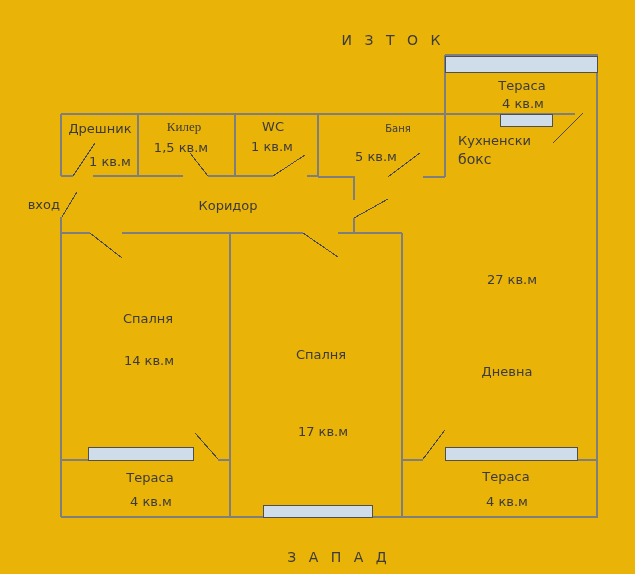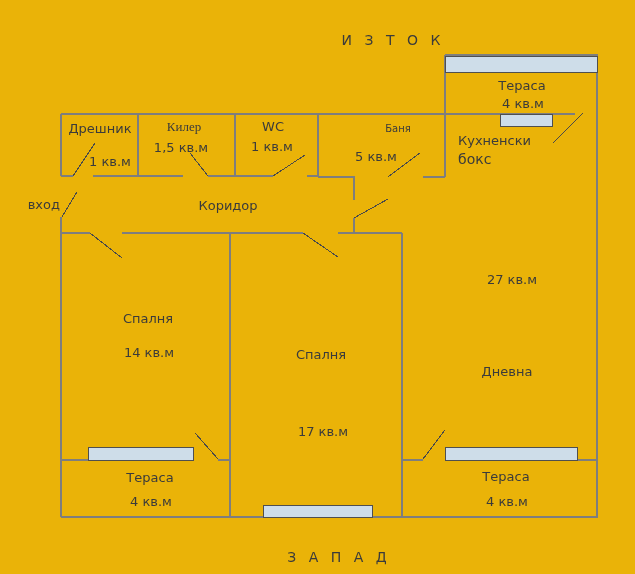--- a/index.html
+++ b/index.html
@@ -79,21 +79,21 @@
     <div class="plan-label" style="left: 272px; top: 146px; font-size: 13px; color: rgb(59, 59, 59); transform: translate(-50%, -50%);">1 кв.м</div>
     <div class="plan-label" style="left: 398px; top: 129px; font-size: 10px; color: rgb(59, 59, 59); transform: translate(-50%, -50%);">Баня</div>
     <div class="plan-label" style="left: 376px; top: 156px; font-size: 13px; color: rgb(59, 59, 59); transform: translate(-50%, -50%);">5 кв.м</div>
     <div class="plan-label" style="left: 522px; top: 85px; font-size: 13px; color: rgb(59, 59, 59); transform: translate(-50%, -50%);">Тераса</div>
     <div class="plan-label" style="left: 523px; top: 103px; font-size: 13px; color: rgb(59, 59, 59); transform: translate(-50%, -50%);">4 кв.м</div>
     <div class="plan-label" style="left: 458px; top: 140px; font-size: 13px; color: rgb(59, 59, 59); transform: translate(0px, -50%);">Кухненски</div>
     <div class="plan-label" style="left: 458px; top: 159px; font-size: 14px; color: rgb(59, 59, 59); transform: translate(0px, -50%);">бокс</div>
     <div class="plan-label" style="left: 228px; top: 205px; font-size: 13px; color: rgb(59, 59, 59); transform: translate(-50%, -50%);">Коридор</div>
     <div class="plan-label" style="left: 504px; top: 279px; font-size: 13px; color: rgb(59, 59, 59); transform: translate(-50%, -50%); margin-left: 8px;">27 кв.м</div>
     <div class="plan-label" style="left: 148px; top: 318px; font-size: 13px; color: rgb(59, 59, 59); transform: translate(-50%, -50%);">Спалня</div>
-    <div class="plan-label" style="left: 149px; top: 352px; font-size: 13px; color: rgb(59, 59, 59); transform: translate(-50%, -50%);">14 кв.м</div>
+    <div class="plan-label" style="left: 149px; top: 360px; font-size: 13px; color: rgb(59, 59, 59); transform: translate(-50%, -50%);">14 кв.м</div>
     <div class="plan-label" style="left: 321px; top: 354px; font-size: 13px; color: rgb(59, 59, 59); transform: translate(-50%, -50%);">Спалня</div>
     <div class="plan-label" style="left: 323px; top: 389px; font-size: 13px; color: rgb(59, 59, 59); transform: translate(-50%, -50%); margin-top: 42px;">17 кв.м</div>
     <div class="plan-label" style="left: 507px; top: 371px; font-size: 13px; color: rgb(59, 59, 59); transform: translate(-50%, -50%); text-align: center;">Дневна</div>
     <div class="plan-label" style="left: 150px; top: 477px; font-size: 13px; color: rgb(59, 59, 59); transform: translate(-50%, -50%);">Тераса</div>
     <div class="plan-label" style="left: 151px; top: 501px; font-size: 13px; color: rgb(59, 59, 59); transform: translate(-50%, -50%);">4 кв.м</div>
     <div class="plan-label" style="left: 506px; top: 476px; font-size: 13px; color: rgb(59, 59, 59); transform: translate(-50%, -50%);">Тераса</div>
     <div class="plan-label" style="left: 507px; top: 501px; font-size: 13px; color: rgb(59, 59, 59); transform: translate(-50%, -50%);">4 кв.м</div>
   </div>
 
 </body></html>

